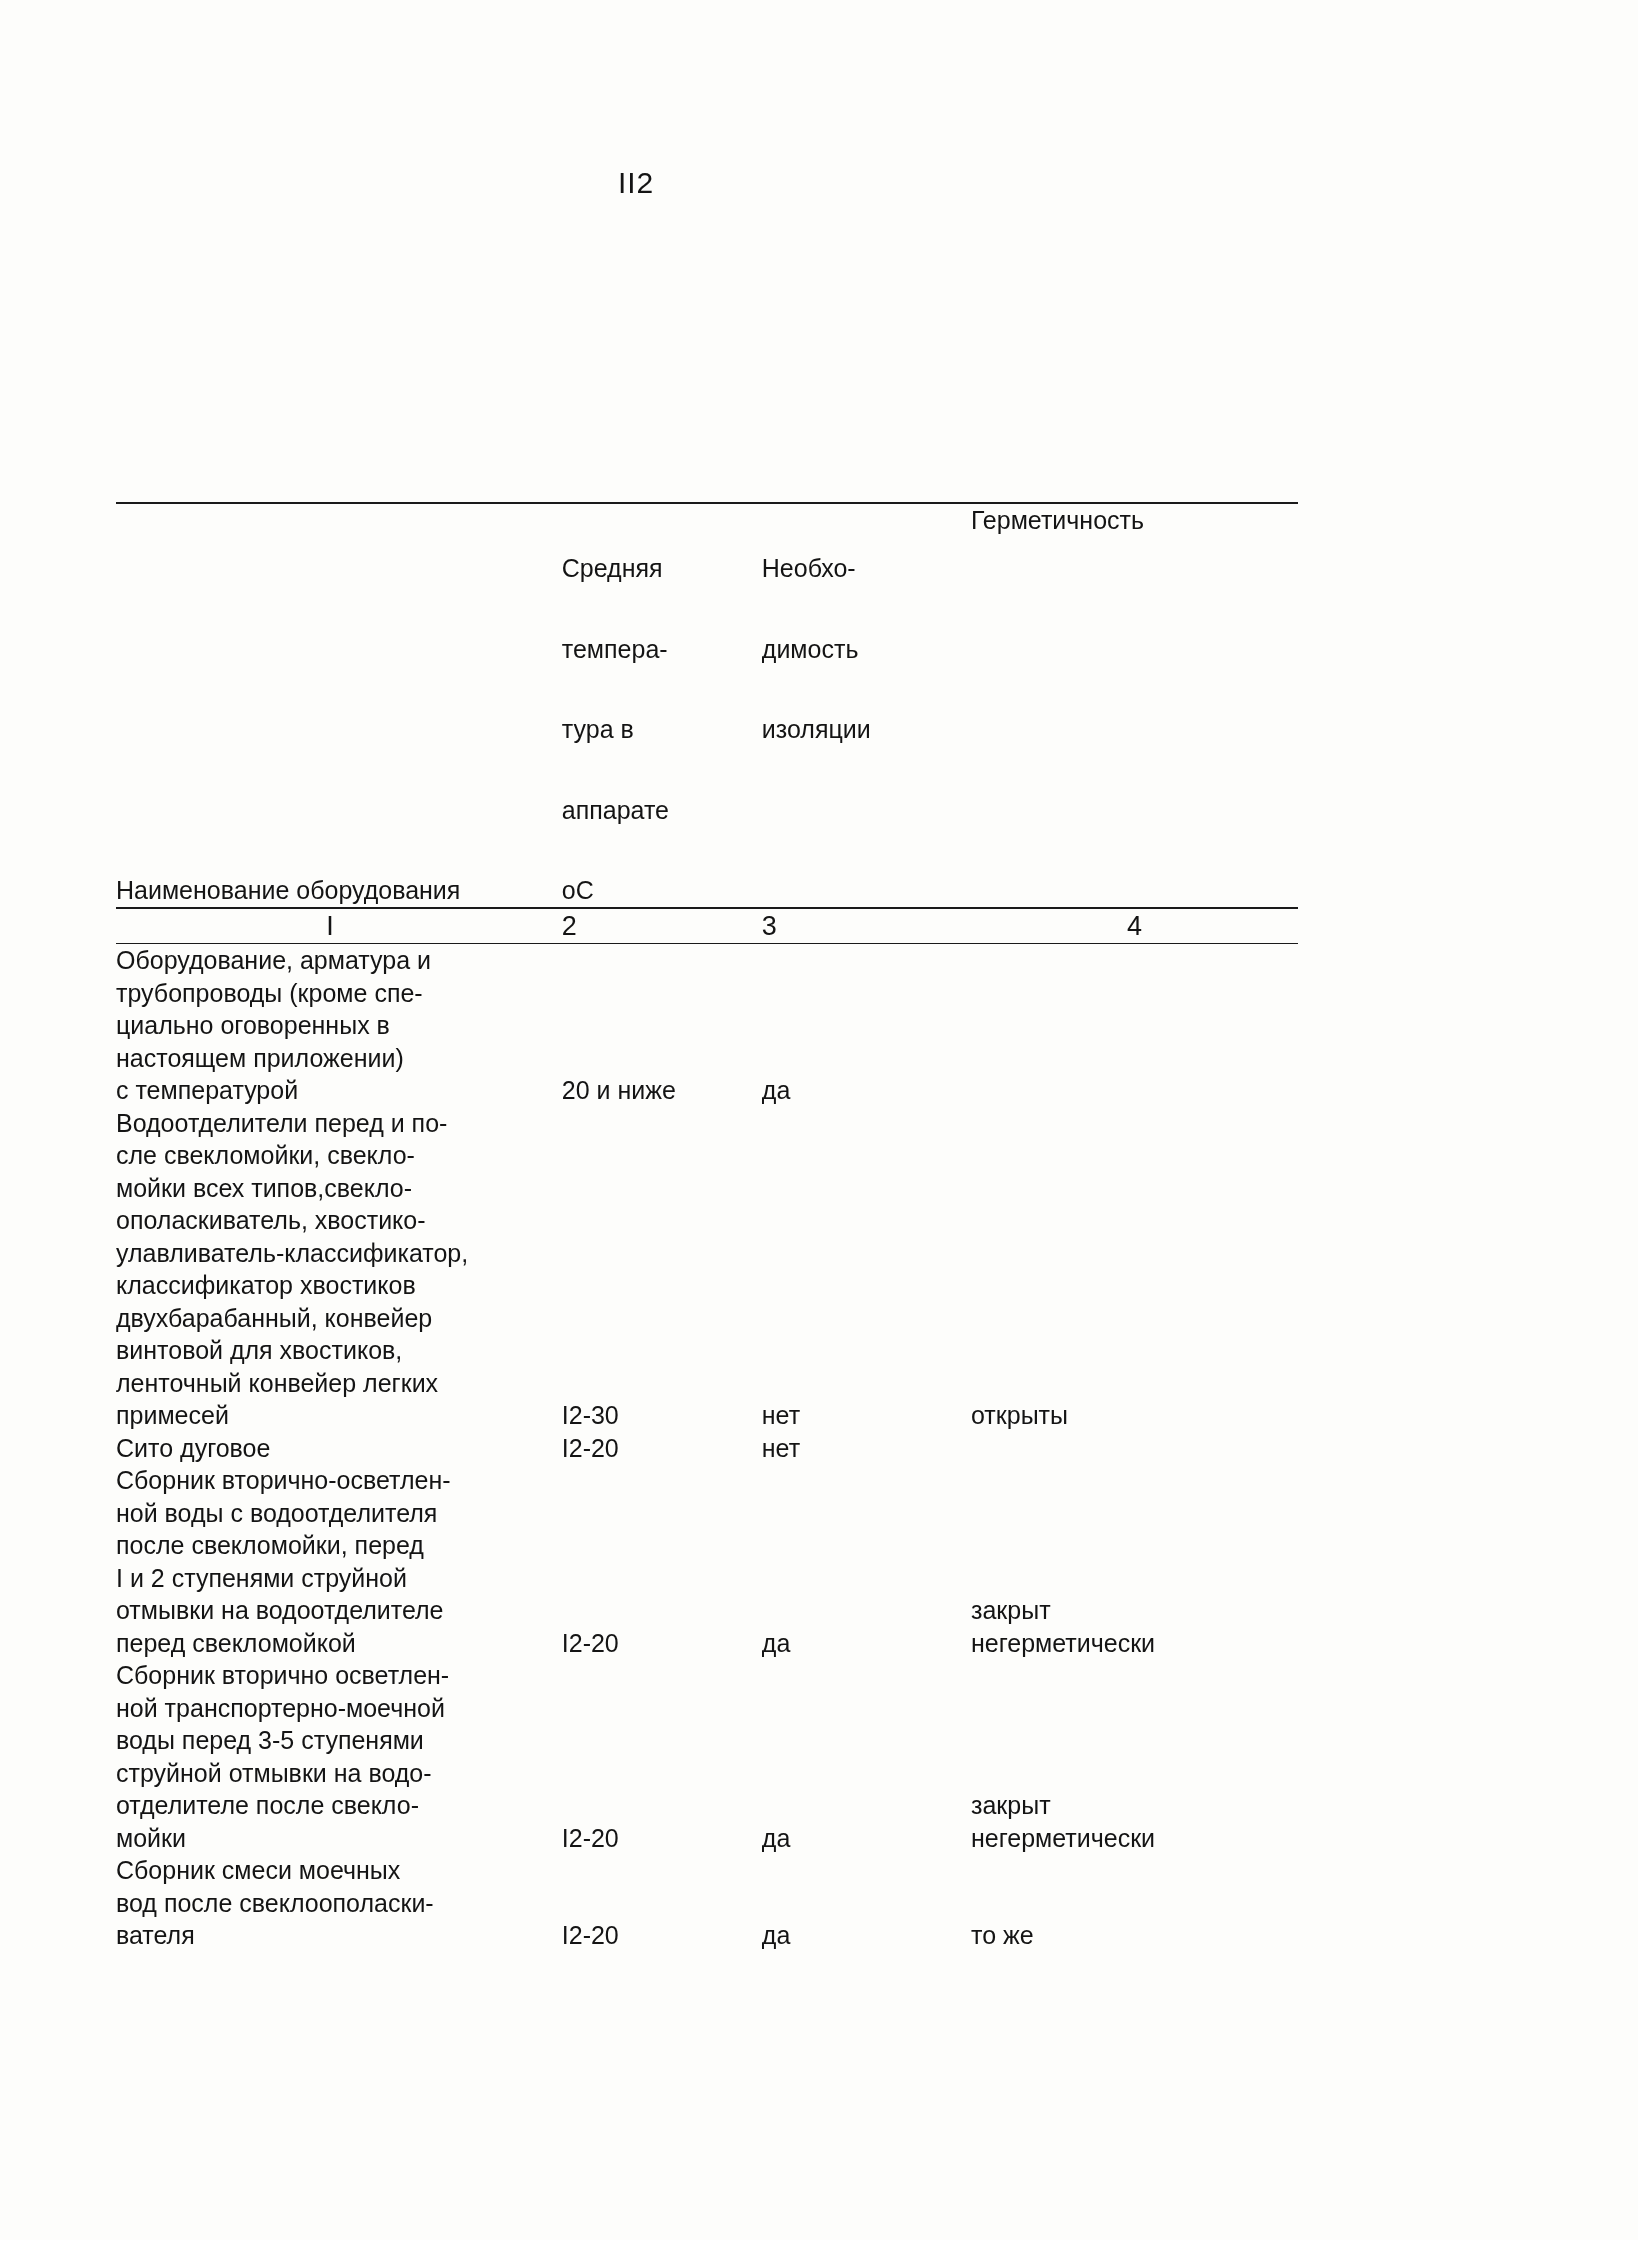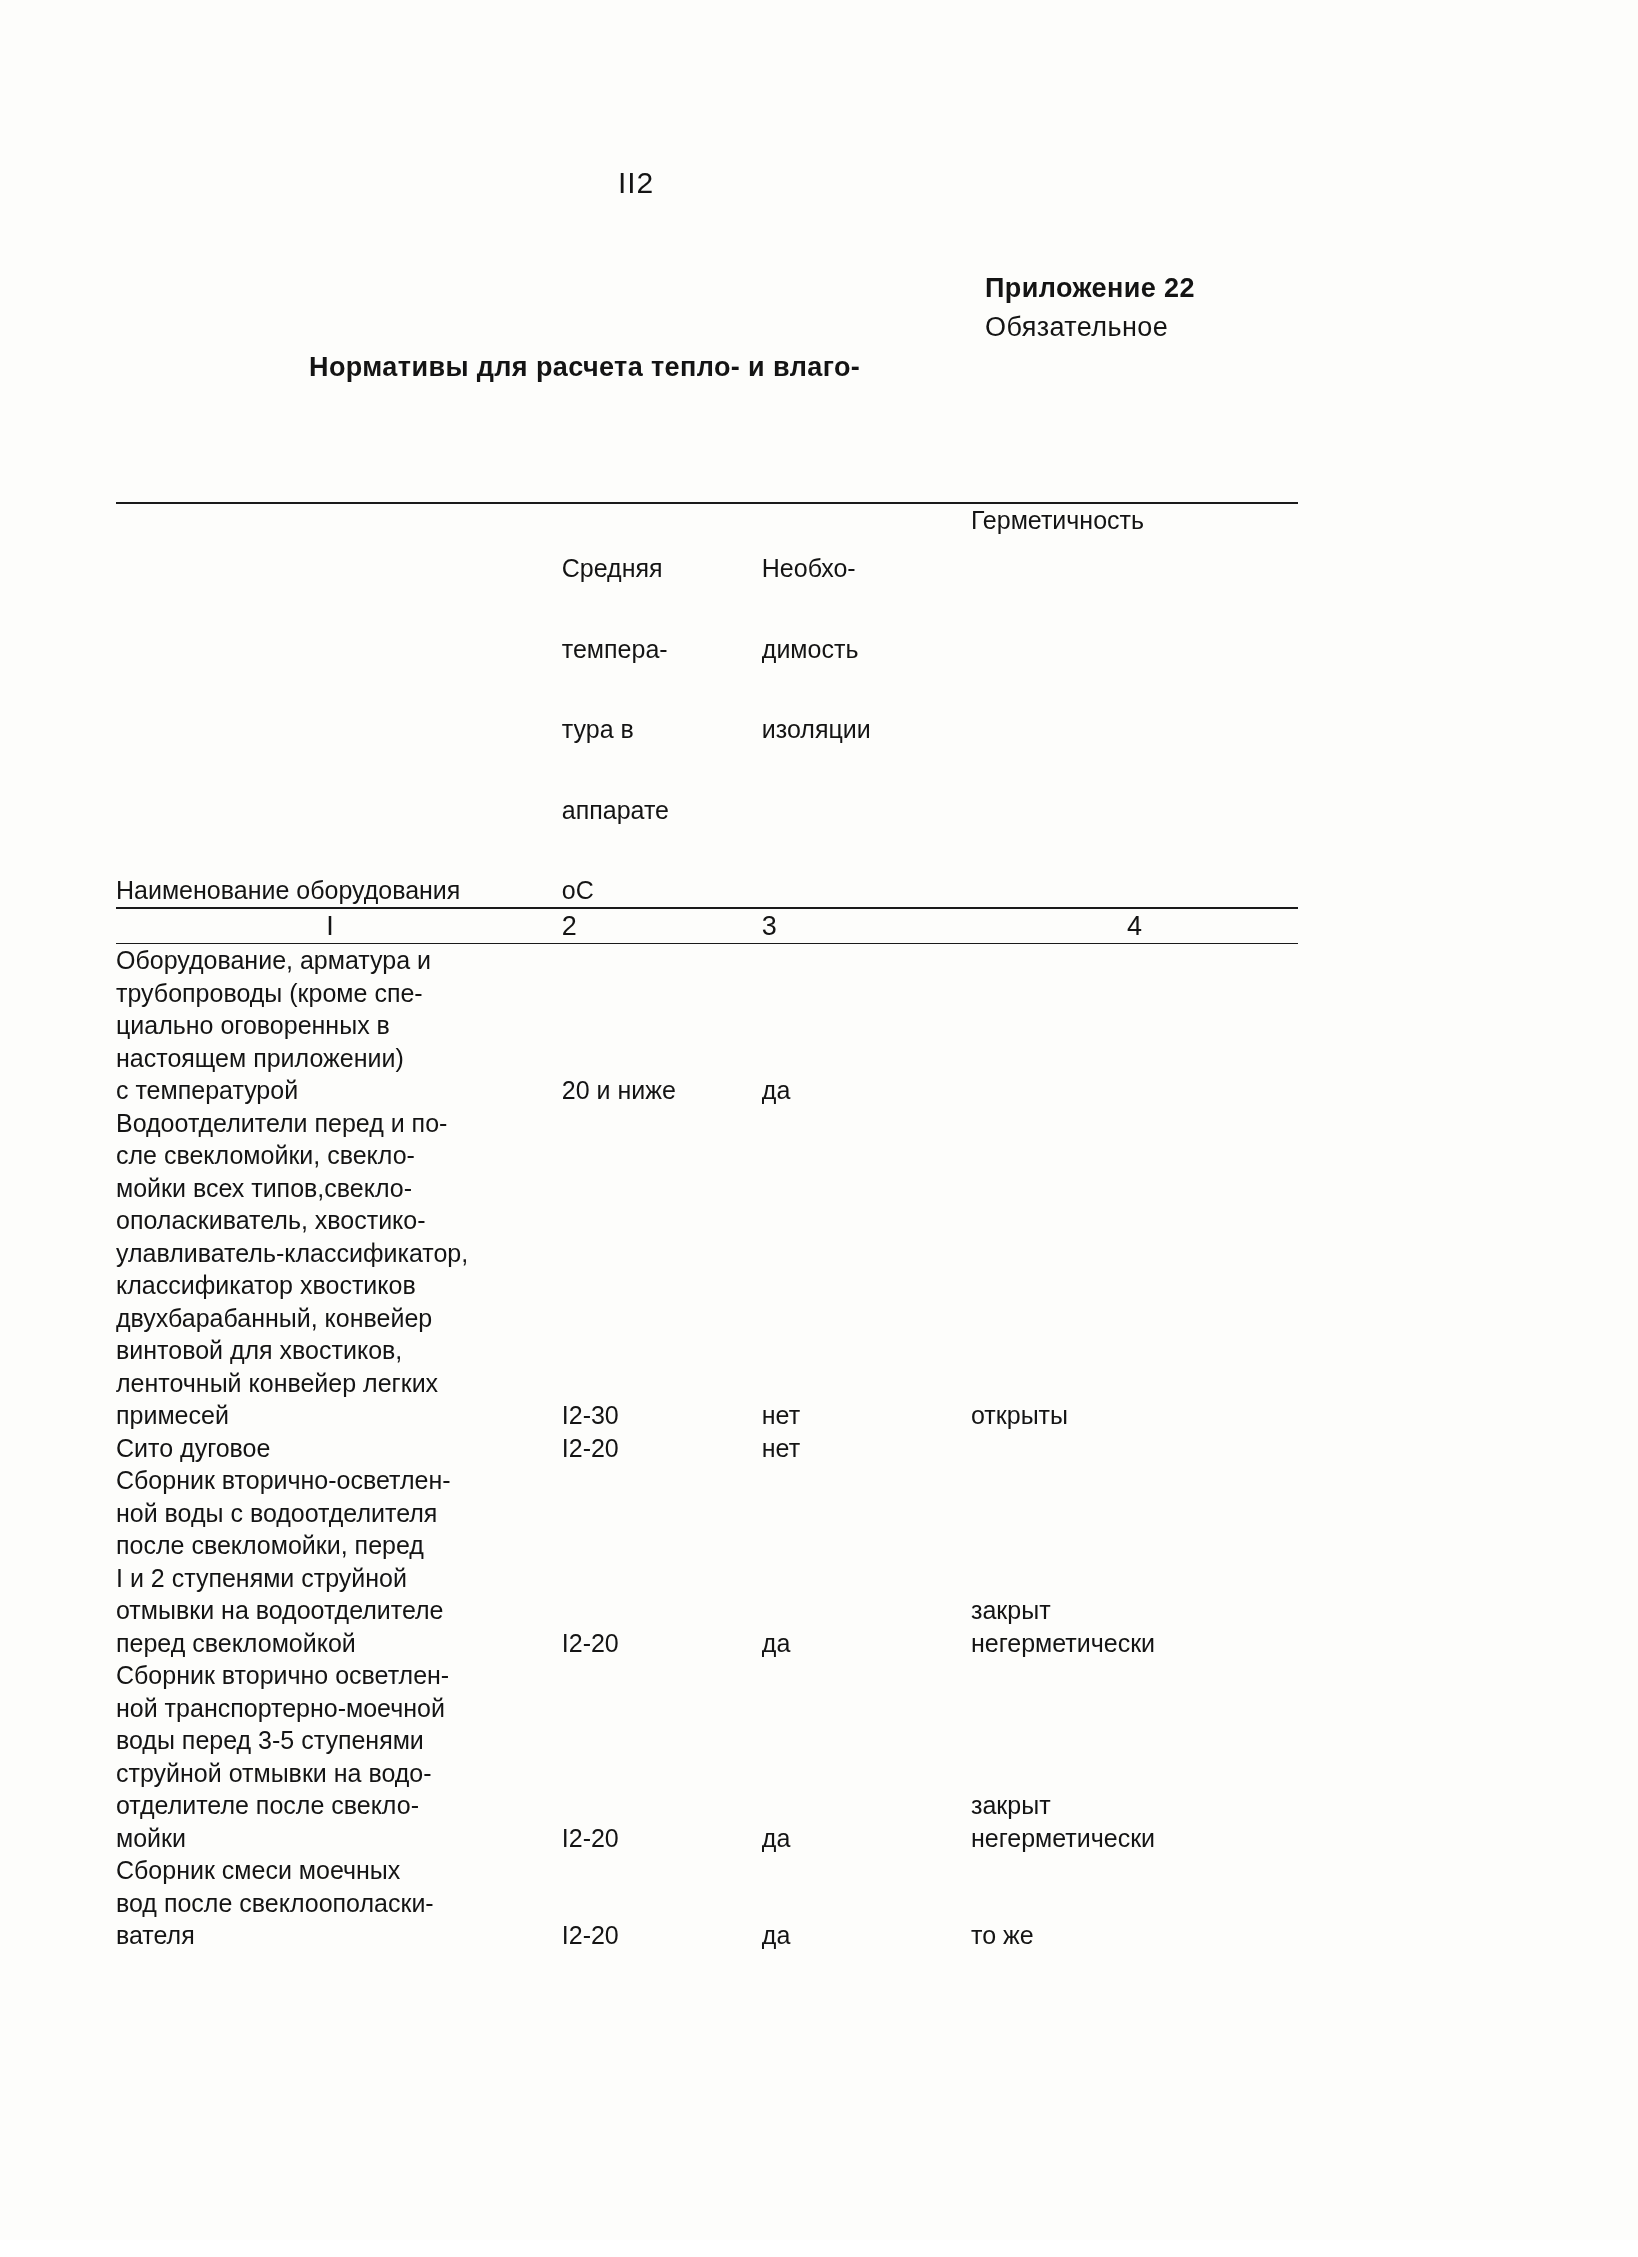--- a/index.html
+++ b/index.html
@@ -111,27 +111,22 @@
   .nm { white-space: pre-line; }
   .hdr-sub { display:block;margin-top:48px; }
 </style>
 </head>
 <body>
 
 <div class="page">
 
   <div class="page-number">II2</div>
 
-  <div class="appendix-block">
-    <div class="appendix-label">Приложение 22</div>
-    <div>Обязательное</div>
-  </div>
 
   <div class="doc-title">
-    <span class="lead">Нормативы для расчета тепло- и влаго-</span>
   </div>
 
   <table class="sheet">
     <tbody>
         <tr class="rule-top">
       <td colspan="4"></td>
     </tr>
     <tr class="head-row">
       <td class="col-name align-bottom">Наименование оборудования</td>
       <td class="col-temp">

